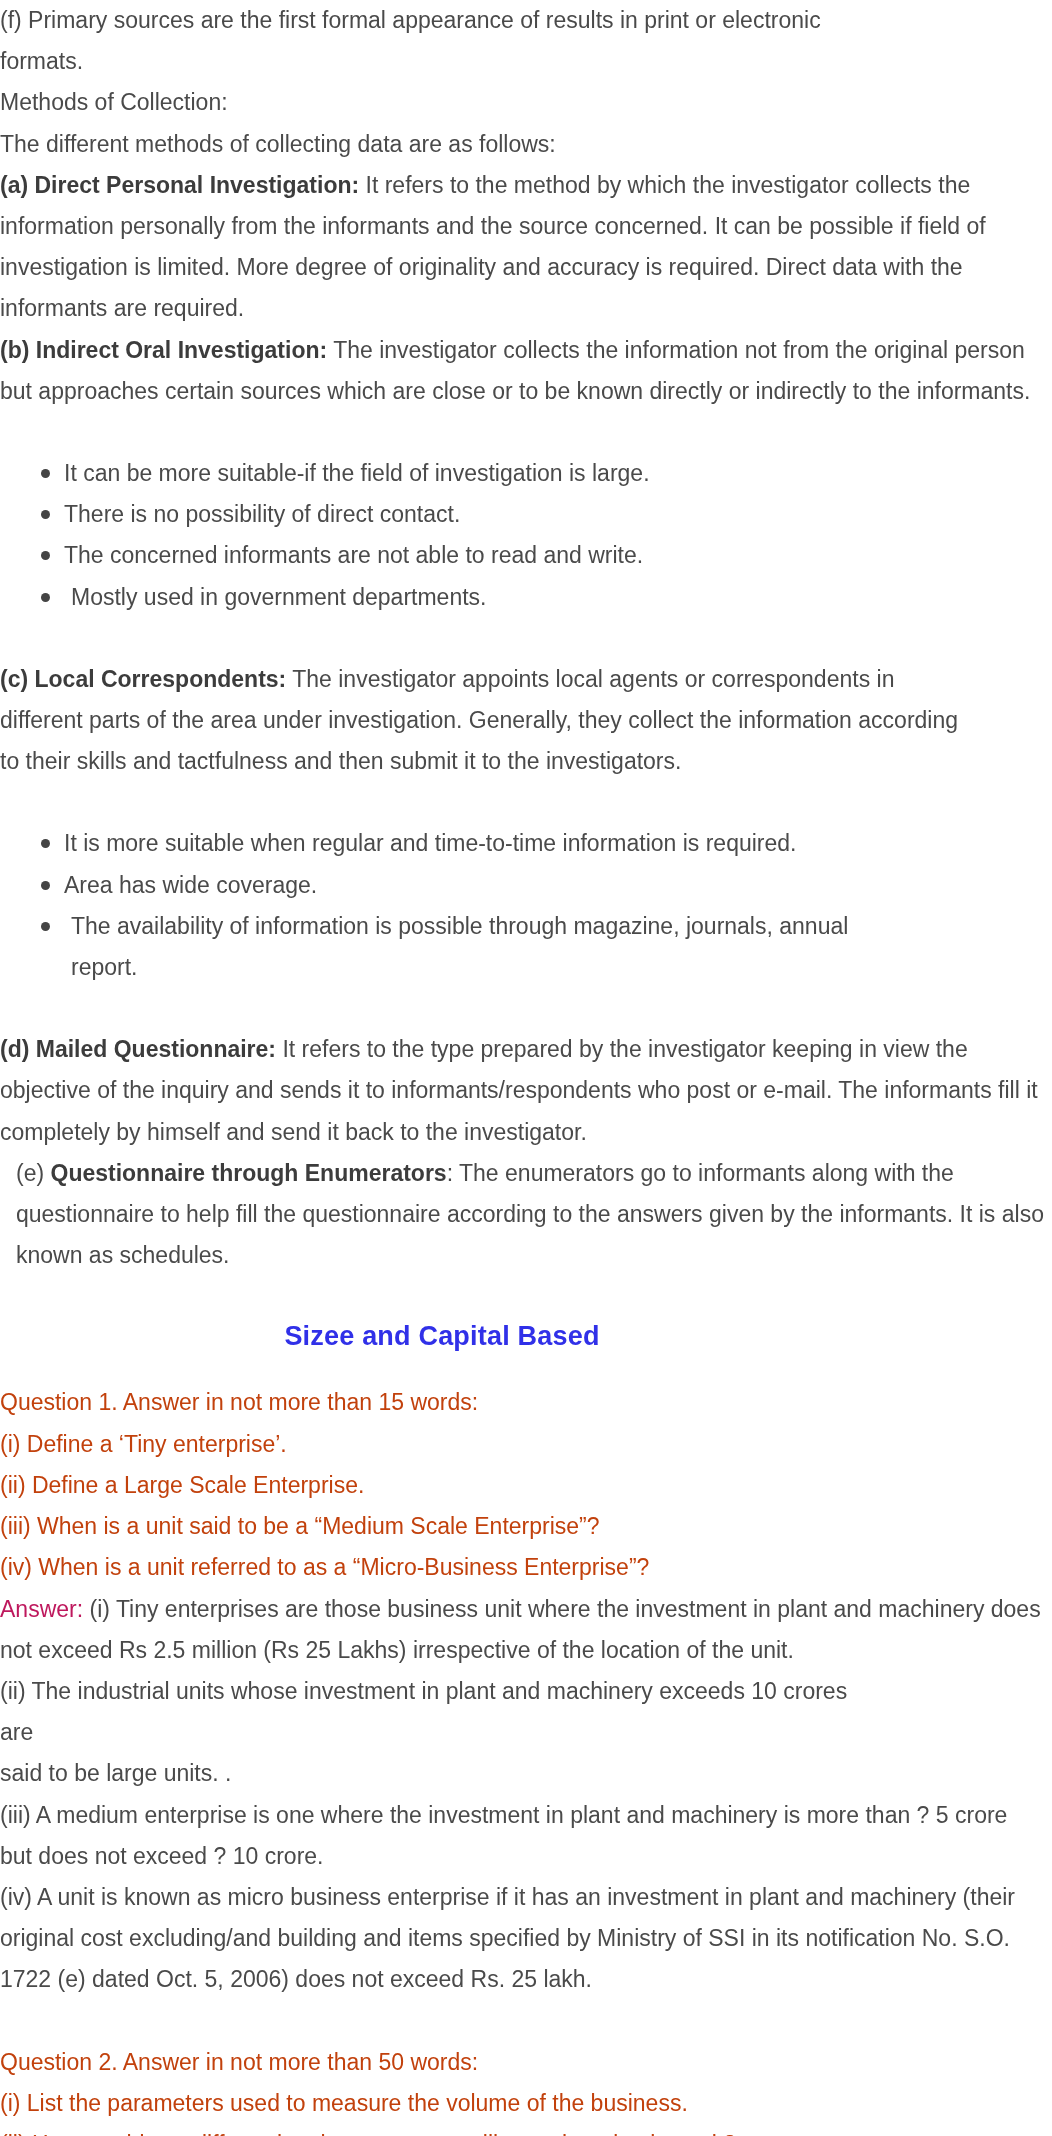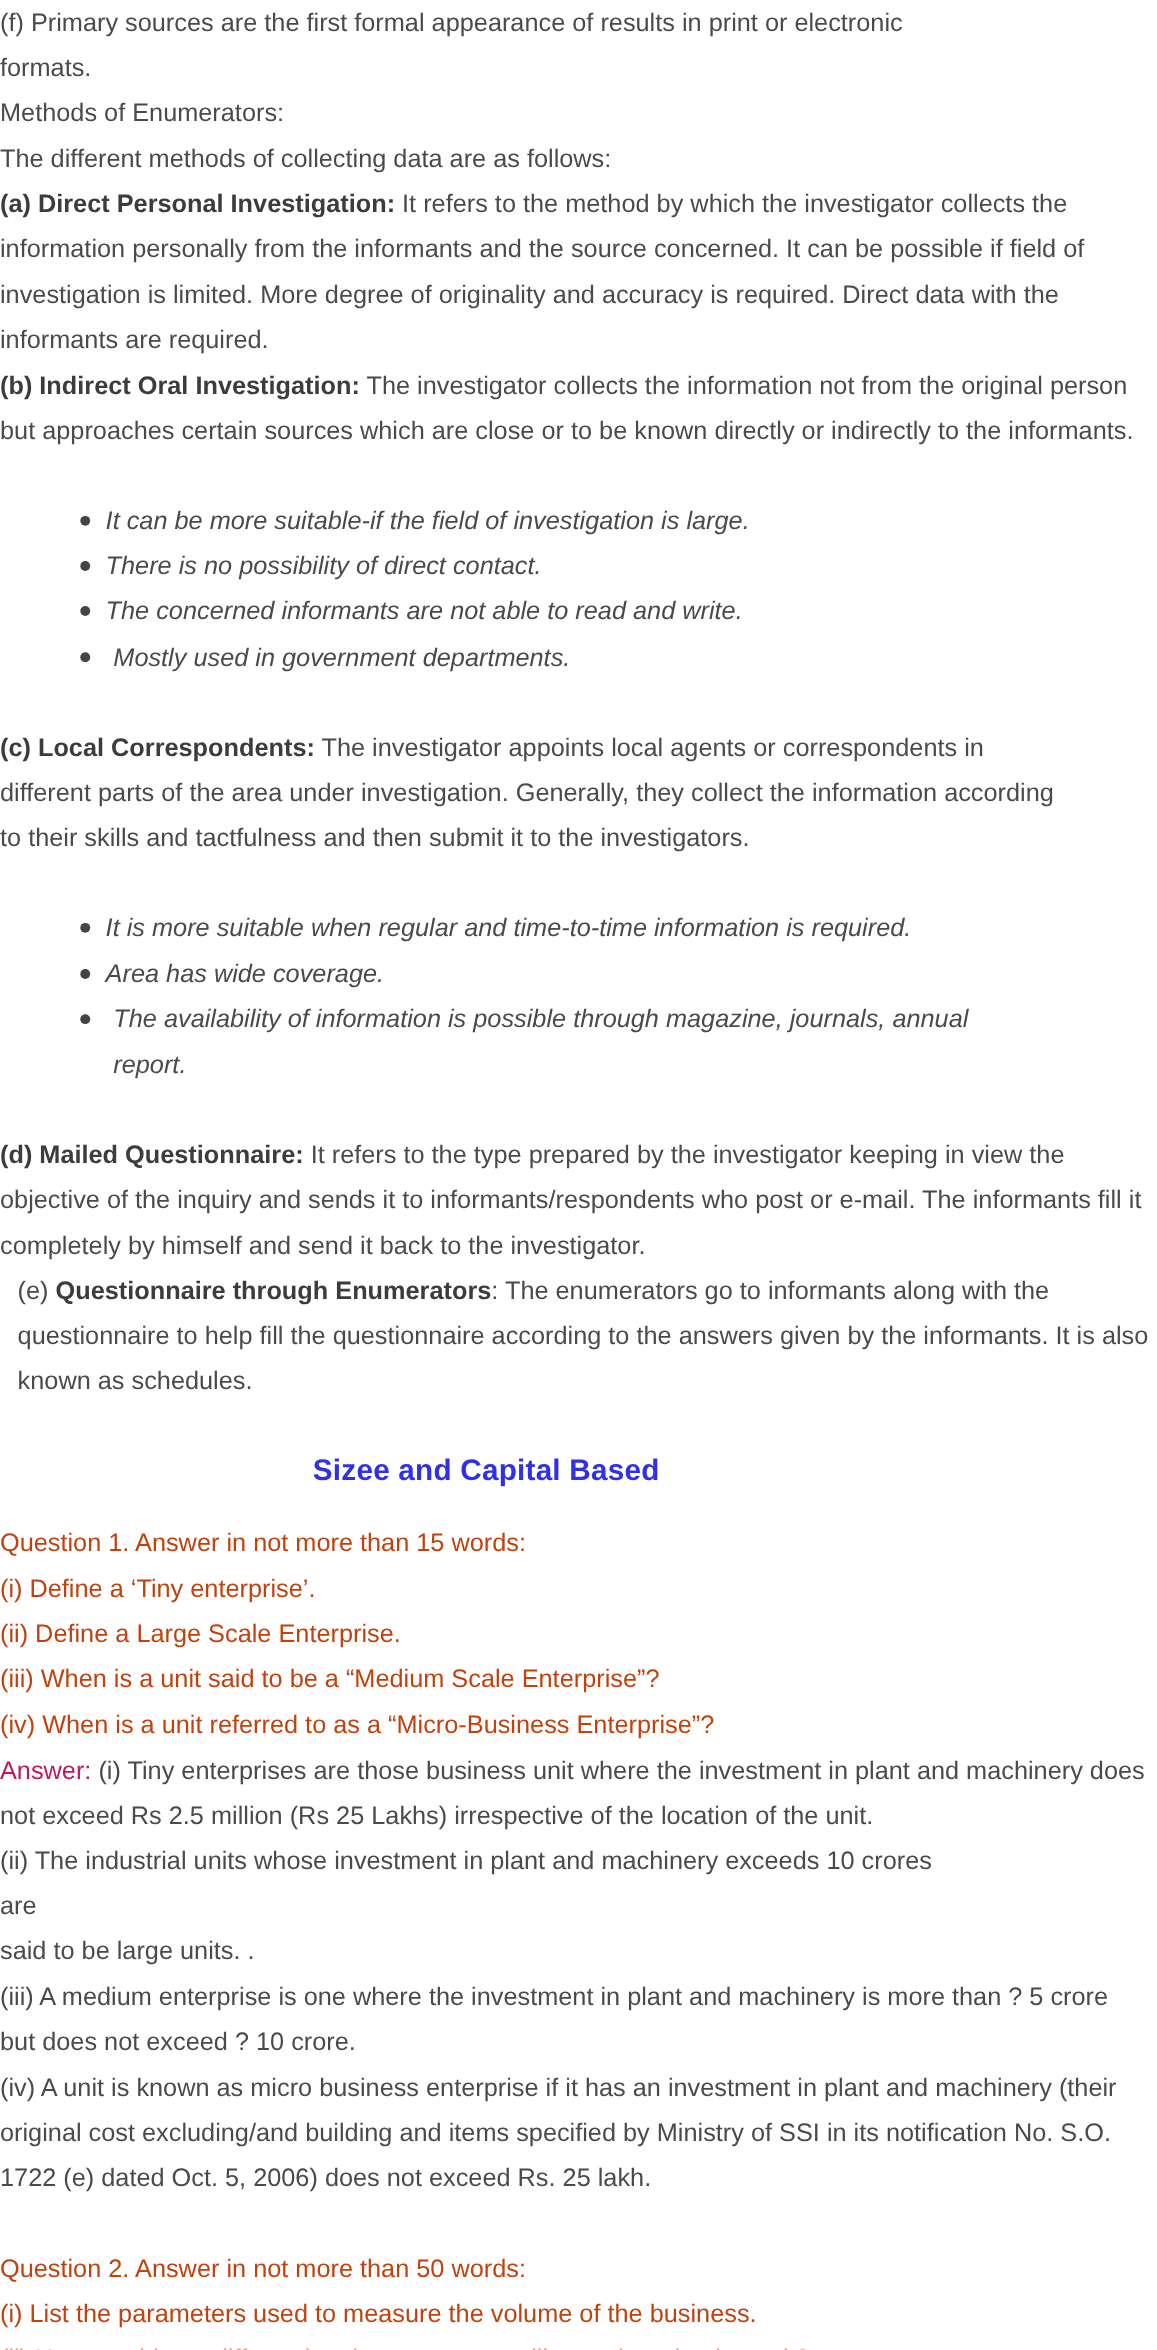--- a/index.html
+++ b/index.html
@@ -10,23 +10,22 @@
     font-family: "Liberation Sans", "DejaVu Sans", sans-serif;
     font-size: 23px;
     line-height: 41.2px;
     color: #4a4a4a;
   }
   .page { padding: 0 0 0 0; width: 884px; }
   p { margin: 0; }
   .gap { height: 41px; }
   .lead { font-weight: bold; color: #3c3c3c; }
   ul.bullets {
-    margin: 0; padding: 0 0 0 96px;
+    margin: 0; padding: 0 0 0 64px;
     list-style: none;
-    font-style: italic;
   }
   ul.bullets li { position: relative; }
   ul.bullets li::before {
     content: ""; position: absolute; left: -23px; top: 16px;
     width: 9px; height: 9px; border-radius: 50%; background: #444;
   }
   .section-title {
     text-align: center;
     font-weight: bold;
     color: #3030e8;
@@ -41,21 +40,21 @@
   .q { color: #c2410c; }
   .ans-label { color: #be185d; }
   .indented-first { padding-left: 7px; }
 </style>
 </head>
 <body>
 
 <div class="page">
 
   <p>(f) Primary sources are the first formal appearance of results in print or electronic formats.</p>
-  <p>Methods of Enumerators:</p>
+  <p>Methods of Collection:</p>
   <p>The different methods of collecting data are as follows:</p>
 
   <p style="width:1052px;">
     <span class="lead">(a) Direct Personal Investigation:</span><span> It refers to the method by which the investigator collects the information personally from the informants and the source concerned. It can be possible if field of investigation is limited. More degree of originality and accuracy is required. Direct data with the informants are required.</span>
   </p>
 
   <p style="width:1040px;">
     <span class="lead">(b) Indirect Oral Investigation:</span><span> The investigator collects the information not from the original person but approaches certain sources which are close or to be known directly or indirectly to the informants.</span>
   </p>
   <div class="gap"></div>

